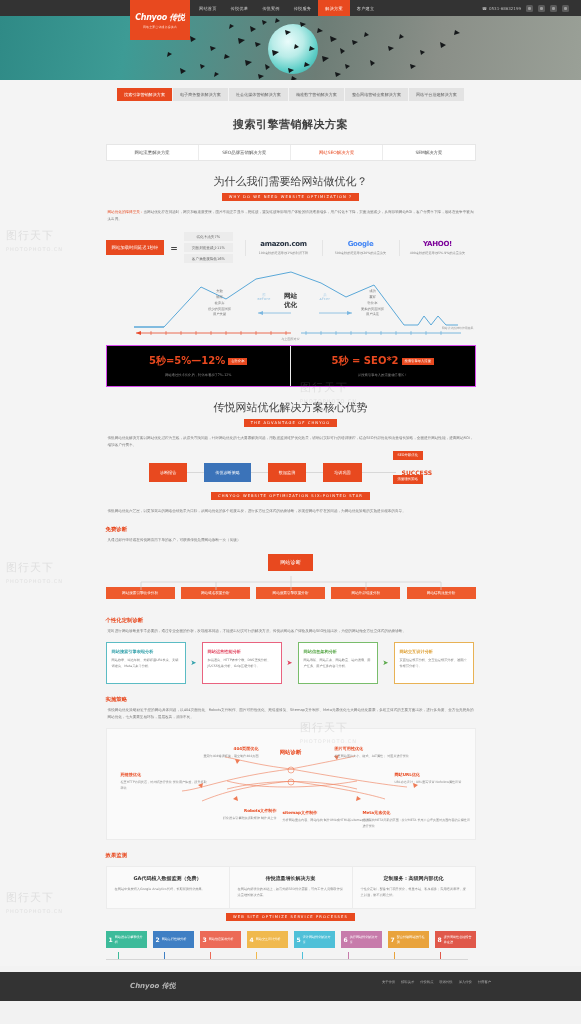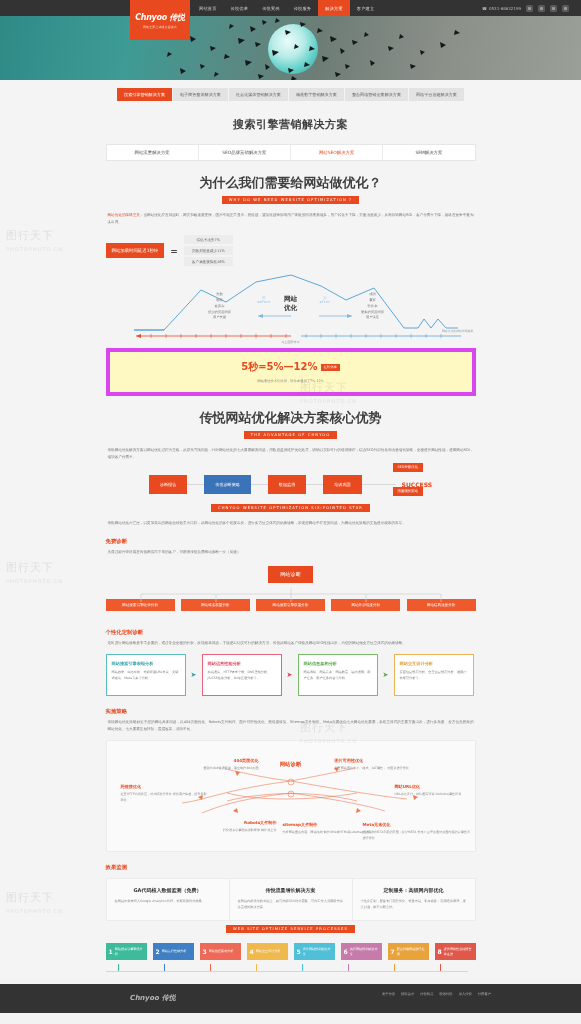--- a/index.html
+++ b/index.html
@@ -58,21 +58,21 @@
 
   .page-title { text-align: center; font-size: 11px; color: #3f3f3f; font-weight: bold;
                 padding: 10px 0 12px; letter-spacing: .5px; }
 
   .sub-tabs { display: flex; background: #fff; border: 1px solid #e6e6e6; }
   .sub-tab { flex: 1; text-align: center; font-size: 4.4px; color: #555;
              padding: 5px 0; border-right: 1px solid #ececec; }
   .sub-tab:last-child { border-right: none; }
   .sub-tab.active { color: #e8491f; }
 
-  .sec-title { text-align: center; font-size: 13px; color: #3f3f3f; font-weight: bold; padding-top: 13px; }
+  .sec-title { text-align: center; font-size: 11px; color: #3f3f3f; font-weight: normal; padding-top: 13px; }
   .sec-badge { display: block; margin: 4px auto 0; width: max-content; background: #e8491f;
                color: #fff; font-size: 3.7px; letter-spacing: 1.1px; padding: 2px 7px; }
   .para { font-size: 3.6px; color: #777; line-height: 1.85; padding: 8px 2px 0; text-align: justify; }
   .para .hl { color: #e8491f; }
 
   
   .stats-row { display: flex; align-items: center; padding: 10px 0 4px; gap: 6px; }
   .stat-tag { background: #e8491f; color: #fff; font-size: 4.4px; padding: 5px 6px; white-space: nowrap; }
   .eq { font-size: 9px; color: #444; font-weight: bold; }
   .stat-list { display: flex; flex-direction: column; gap: 2px; }
@@ -86,21 +86,21 @@
   .chart-wrap { position: relative; height: 72px; margin-top: 2px; font-family: Liberation Mono, monospace; }
   .chart-center { position: absolute; left: 50%; top: 24px; transform: translateX(-50%); text-align: center; }
   .chart-center .cn { font-size: 6.6px; font-weight: bold; color: #333; line-height: 1.25; }
   .ba-label { position: absolute; top: 24px; text-align: center; font-size: 3.6px; color: #8fbfe0; }
   .ba-label .zh { color: #a9cfe8; display: block; font-size: 3.4px; }
   .side-list { position: absolute; top: 20px; font-size: 3.3px; color: #7b7b7b; line-height: 1.75; text-align: center; }
   .axis-note { position: absolute; right: 2px; bottom: 11px; font-size: 2.9px; color: #9a9a9a; }
   .axis-cap { position: absolute; left: 50%; transform: translateX(-50%); bottom: 0; font-size: 3.1px; color: #8c8c8c; }
 
   
-  .five-row { display: flex; background: #fef9c3; border: 4px solid #d946ef; margin-top: 4px; }
+  .five-row { display: flex; background: #000000; border: 1px solid #d946ef; margin-top: 4px; }
   .five-col { flex: 1; text-align: center; padding: 8px 6px 9px; border-right: 1px solid #ececec; }
   .five-col:last-child { border-right: none; }
   .five-head { font-size: 10px; color: #e8491f; font-weight: bold; display: flex;
                align-items: center; justify-content: center; gap: 3px; }
   .five-chip { background: #e8491f; color: #fff; font-size: 3.3px; padding: 1.5px 3px; font-weight: normal; }
   .five-note { font-size: 3.3px; color: #888; margin-top: 5px; }
   .bars { display: inline-flex; gap: 1.5px; align-items: flex-end; }
   .bars i { display: block; width: 3.5px; background: #3a3a3a; }
 
   
@@ -272,20 +272,34 @@
     </div>
 
     <div class="stats-row">
       <div class="stat-tag">网站加载时间延迟1秒钟</div>
       <div class="eq">=</div>
       <div class="stat-list">
         <div class="stat-li">转化率流失7%</div>
         <div class="stat-li">页面浏览量减少11%</div>
         <div class="stat-li">客户满意度降低16%</div>
       </div>
+      <div class="brands">
+        <div class="brand">
+          <div class="brand-logo" style="color:#232f3e">amazon.com</div>
+          <div class="brand-note">100毫秒的延迟导致1%的利润下降</div>
+        </div>
+        <div class="brand">
+          <div class="brand-logo" style="color:#4285f4">Google</div>
+          <div class="brand-note">500毫秒的延迟导致20%的流量流失</div>
+        </div>
+        <div class="brand">
+          <div class="brand-logo" style="color:#7b0099">YAHOO!</div>
+          <div class="brand-note">400毫秒的延迟导致5%-9%的流量流失</div>
+        </div>
+      </div>
     </div>
 
     <div class="chart-wrap">
       <svg viewBox="0 0 370 72" width="370" height="72">
         <polyline points="28,58 58,58 95,18 120,30 150,10 185,3 215,14 240,28 268,16 298,56 312,56 318,47 325,56 332,47 340,56 352,56" fill="none" stroke="#5aa8d8" stroke-width="1"></polyline>
         <line x1="28" y1="58" x2="58" y2="58" stroke="#5aa8d8" stroke-width="1"></line>
         <line x1="30" y1="64" x2="185" y2="64" stroke="#e8492a" stroke-width=".8"></line>
         <path d="M30 64 l5 -2 0 4z" fill="#e8492a"></path>
         <g stroke="#e8492a" stroke-width=".6">
           <line x1="45" y1="62" x2="45" y2="66"></line>
@@ -348,20 +362,27 @@
     </div>
 
     <div class="five-row">
       <div class="five-col">
         <div class="five-head">
           <span>5秒=5%—12%</span>
           <span class="five-chip">在转化率</span>
         </div>
         <div class="five-note">网站通过技术优化后，转化率增加了7%-12%</div>
       </div>
+      <div class="five-col">
+        <div class="five-head">
+          <span>5秒 = SEO*2</span>
+          <span class="five-chip">搜索引擎导入流量</span>
+        </div>
+        <div class="five-note">从搜索引擎导入的流量成倍增长！</div>
+      </div>
     </div>
 
     <div class="sec-title">传悦网站优化解决方案核心优势</div>
     <div class="sec-badge">THE ADVANTAGE OF CHNYOO</div>
     <div class="para">传悦网站优化解决方案以网站优化过程为主线，从源头寻找问题，针对网站优化的七大要素解决问题，用数据监测维护优化效果，辅助以实际可行的培训课程，结合SEO外部优化和流量增长策略，全面提升网站性能，提高网站ROI，增加客户付费率。</div>
 
     <div class="flow">
       <div class="flow-node">诊断报告</div>
       <div class="flow-line"></div>
       <div class="flow-node blue">传悦诊断策略</div>

